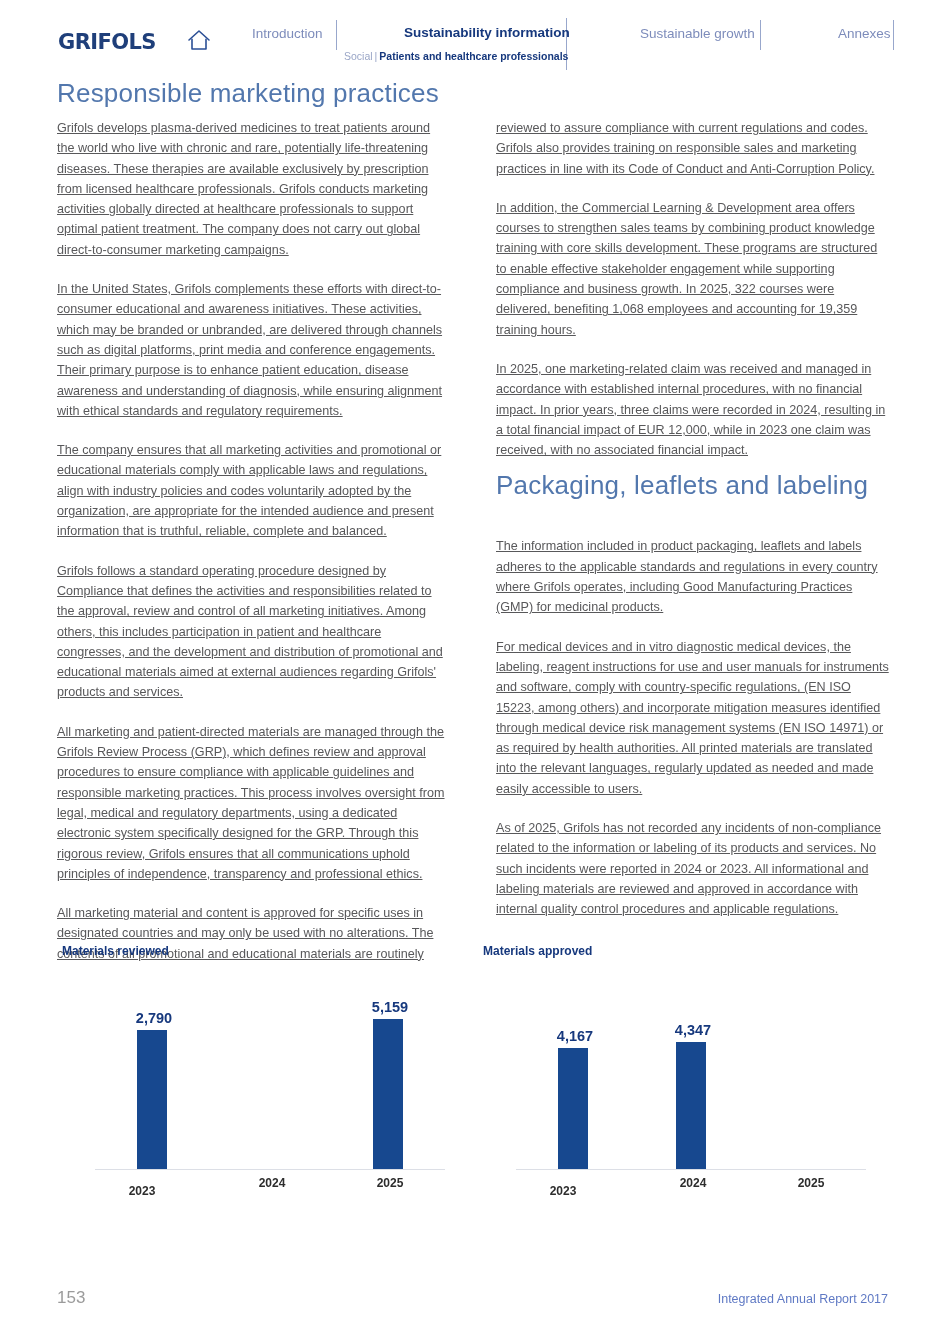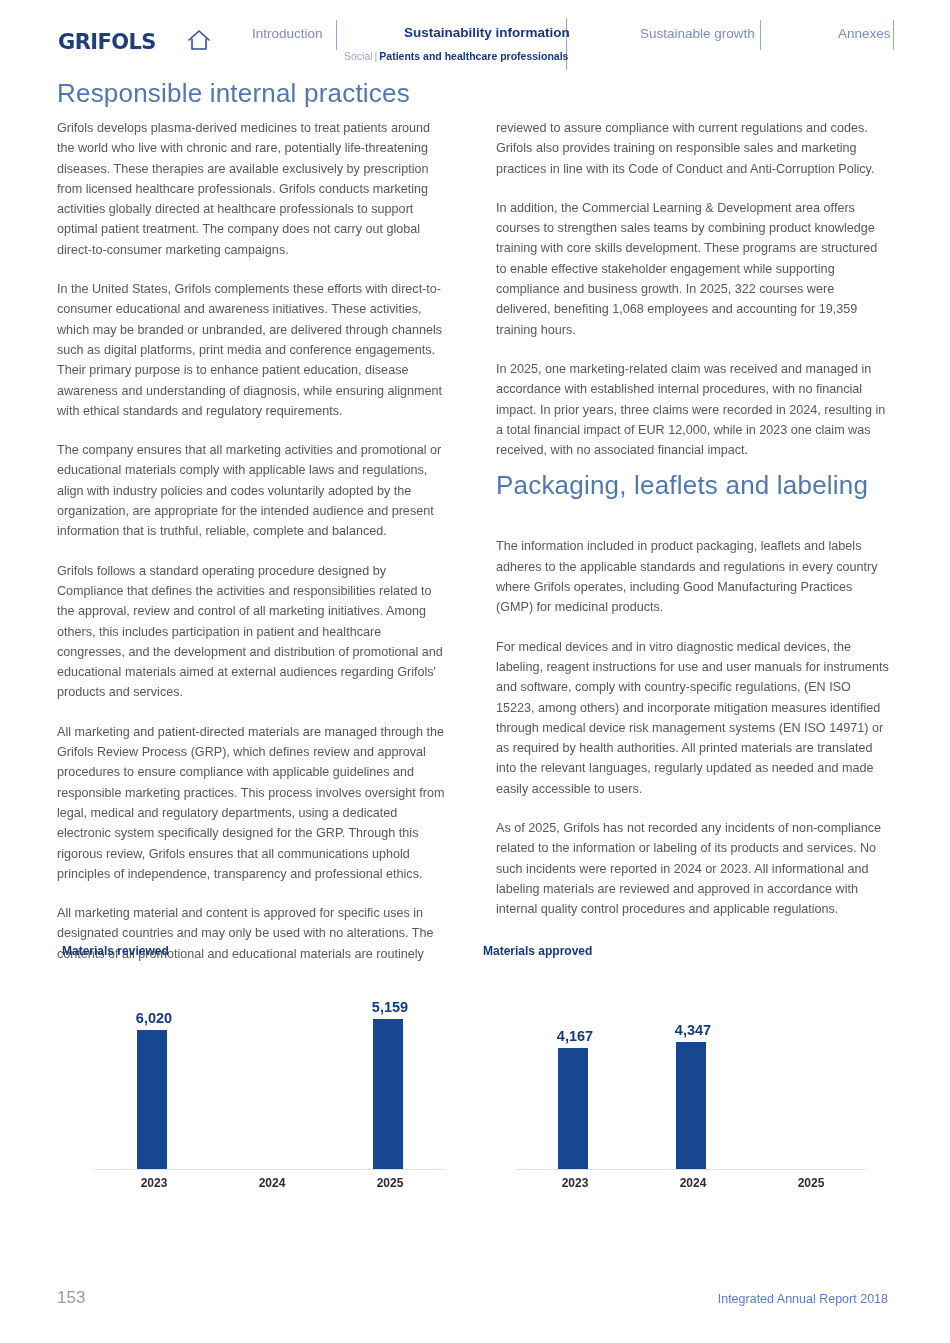--- a/index.html
+++ b/index.html
@@ -80,20 +80,21 @@
   #title-packaging { left: 496px; top: 470px; }
 
   
   .col {
     position: absolute;
     width: 393px;
     font-size: 12.6px;
     line-height: 20.3px;
     color: #58585a;
     text-align: left;
+    text-decoration: underline;
   }
   #col-left  { left: 57px;  top: 118px; }
   #col-right { left: 496px; top: 118px; }
   .col p { margin: 0 0 19px 0; }
 
   .spacer-title { height: 57px; }
 
   
   .chart {
     position: absolute;
@@ -155,21 +156,21 @@
   }
   .bar-label {
     position: absolute;
     top: 232px;
     width: 110px;
     text-align: center;
     font-size: 12px;
     font-weight: bold;
     color: #2d2d2d;
   }
-  .bar-label.g0 { left: 42px; }
+  .bar-label.g0 { left: 30px; margin-top: 8px; }
   .bar-label.g1 { left: 160px; }
   .bar-label.g2 { left: 278px; }
 
   
   .footer-page {
     position: absolute;
     left: 57px;
     top: 1288px;
     font-size: 17px;
     color: #9b9b9b;
@@ -208,21 +209,21 @@
 
   <div class="nav-item" style="left:640px; top:26px;">Sustainable growth</div>
 
   <div class="nav-item" style="left:838px; top:26px;">Annexes</div>
 
   <div class="nav-sub" style="left:344px;text-align:center;">
     <span class="sub-muted">Social</span><span class="sub-sep">|</span><span class="sub-strong">Patients and healthcare professionals</span>
   </div>
 </div>
 
-<div class="section-title" id="title-main">Responsible internal practices</div>
+<div class="section-title" id="title-main">Responsible marketing practices</div>
 
 <div class="section-title" id="title-packaging">Packaging, leaflets and labeling</div>
 
 <div class="col" id="col-left">
   <p>Grifols develops plasma-derived medicines to treat patients around the world who live with chronic and rare, potentially life-threatening diseases. These therapies are available exclusively by prescription from licensed healthcare professionals. Grifols conducts marketing activities globally directed at healthcare professionals to support optimal patient treatment. The company does not carry out global direct-to-consumer marketing campaigns.</p>
   <p>In the United States, Grifols complements these efforts with direct-to-consumer educational and awareness initiatives. These activities, which may be branded or unbranded, are delivered through channels such as digital platforms, print media and conference engagements. Their primary purpose is to enhance patient education, disease awareness and understanding of diagnosis, while ensuring alignment with ethical standards and regulatory requirements.</p>
   <p>The company ensures that all marketing activities and promotional or educational materials comply with applicable laws and regulations, align with industry policies and codes voluntarily adopted by the organization, are appropriate for the intended audience and present information that is truthful, reliable, complete and balanced.</p>
   <p>Grifols follows a standard operating procedure designed by Compliance that defines the activities and responsibilities related to the approval, review and control of all marketing initiatives. Among others, this includes participation in patient and healthcare congresses, and the development and distribution of promotional and educational materials aimed at external audiences regarding Grifols' products and services.</p>
   <p>All marketing and patient-directed materials are managed through the Grifols Review Process (GRP), which defines review and approval procedures to ensure compliance with applicable guidelines and responsible marketing practices. This process involves oversight from legal, medical and regulatory departments, using a dedicated electronic system specifically designed for the GRP. Through this rigorous review, Grifols ensures that all communications uphold principles of independence, transparency and professional ethics.</p>
   <p>All marketing material and content is approved for specific uses in designated countries and may only be used with no alterations. The contents of all promotional and educational materials are routinely</p>
@@ -237,21 +238,21 @@
   <p>For medical devices and in vitro diagnostic medical devices, the labeling, reagent instructions for use and user manuals for instruments and software, comply with country-specific regulations, (EN ISO 15223, among others) and incorporate mitigation measures identified through medical device risk management systems (EN ISO 14971) or as required by health authorities. All printed materials are translated into the relevant languages, regularly updated as needed and made easily accessible to users.</p>
   <p>As of 2025, Grifols has not recorded any incidents of non-compliance related to the information or labeling of its products and services. No such incidents were reported in 2024 or 2023. All informational and labeling materials are reviewed and approved in accordance with internal quality control procedures and applicable regulations.</p>
 </div>
 
 <div class="chart" id="chart-left">
   <div class="chart-title">Materials reviewed</div>
   <div class="plot">
     <div class="baseline"></div>
 
     <div class="bar-group g0">
-      <div class="bar-value" style="bottom: 143px;">6,020</div>
+      <div class="bar-value" style="bottom: 143px;">2,790</div>
       <div class="bar" style="height: 139px; background: rgb(23, 72, 143);"></div>
     </div>
     <div class="bar-group g2">
       <div class="bar-value" style="bottom: 154px;">5,159</div>
       <div class="bar" style="height: 150px; background: rgb(23, 72, 143);"></div>
     </div>
   </div>
   <div class="bar-label g0">2023</div>
   <div class="bar-label g1">2024</div>
   <div class="bar-label g2">2025</div>
@@ -270,13 +271,13 @@
       <div class="bar-value" style="bottom: 131px;">4,347</div>
       <div class="bar" style="height: 127px; background: rgb(23, 72, 143);"></div>
     </div>
   </div>
   <div class="bar-label g0">2023</div>
   <div class="bar-label g1">2024</div>
   <div class="bar-label g2">2025</div>
 </div>
 
 <div class="footer-page">153</div>
-<div class="footer-report">Integrated Annual Report 2018</div>
+<div class="footer-report">Integrated Annual Report 2017</div>
 
 </body></html>

